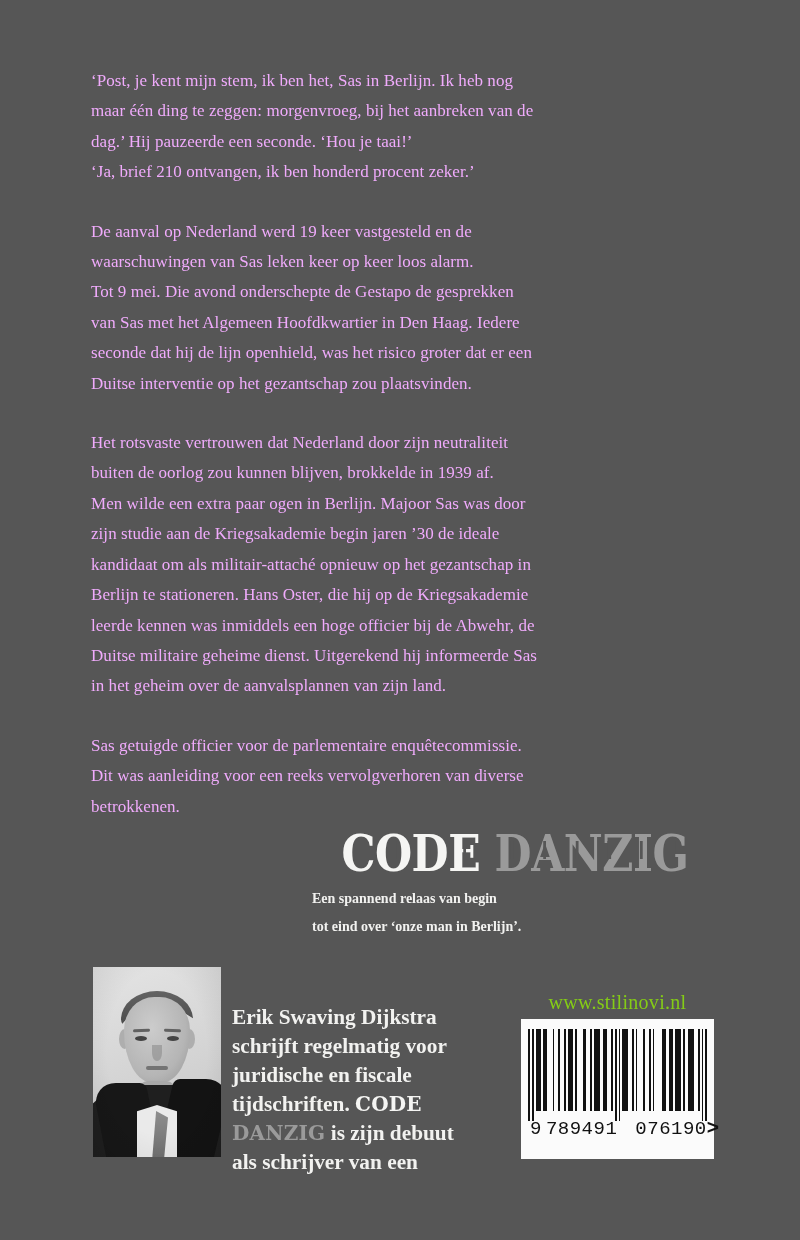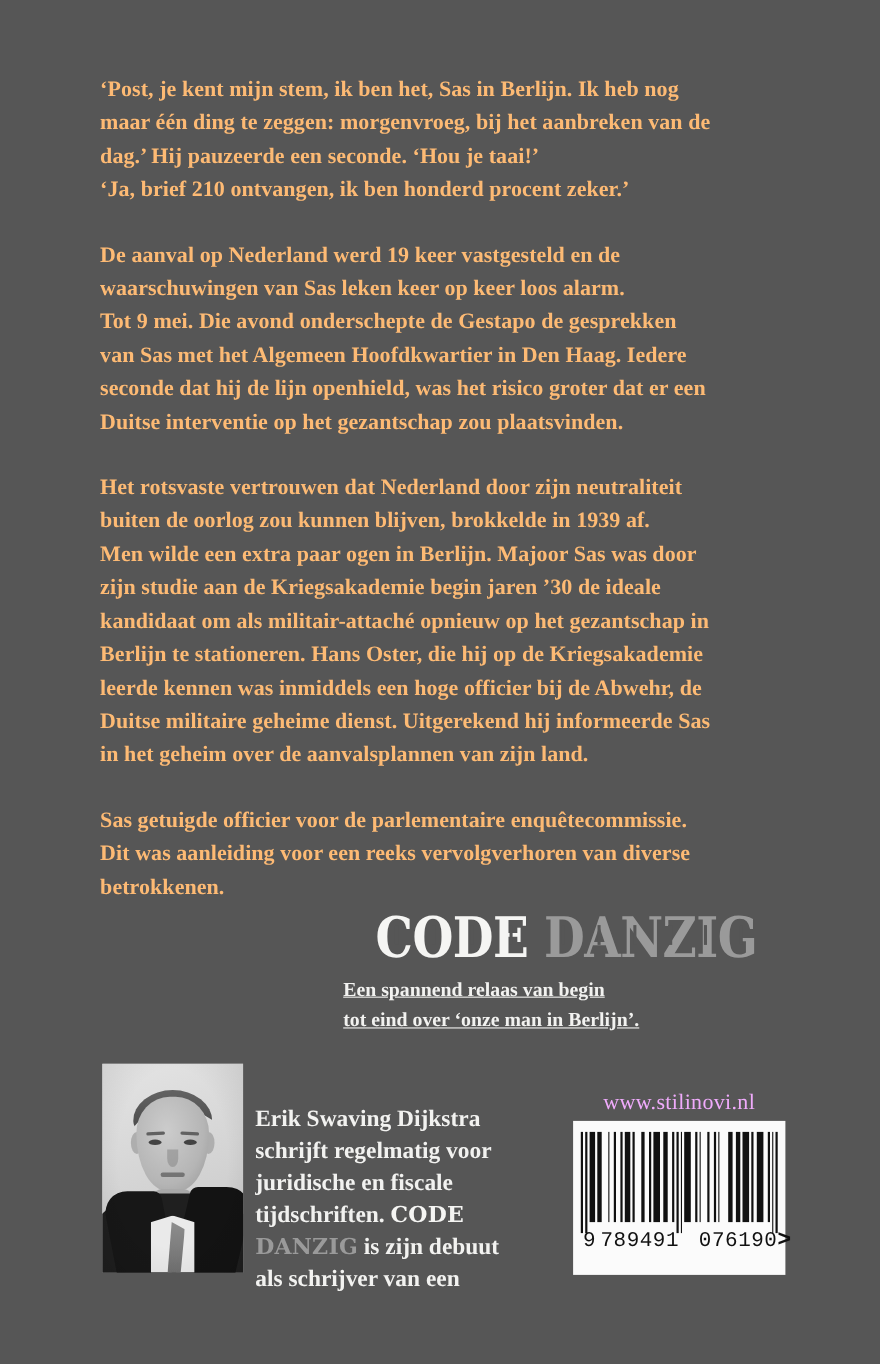--- a/index.html
+++ b/index.html
@@ -17,25 +17,25 @@
     background: #565656;
     overflow: hidden;
   }
 
   
   .blurb {
     position: absolute;
     left: 91px;
     top: 66px;
     width: 652px;
-    color: #fdba74;
+    color: #f0abfc;
     font-family: "Liberation Serif", "DejaVu Serif", serif;
-    font-size: 20px;
+    font-size: 17px;
     line-height: 30.4px;
-    font-weight: 700;
+    font-weight: 400;
     letter-spacing: 0.05px;
     text-rendering: optimizeLegibility;
   }
   .blurb .para { margin: 0 0 29px 0; }
   .blurb .para:last-child { margin-bottom: 0; }
   .blurb .line { display: block; white-space: pre-wrap; }
 
   
   .stencil {
     font-family: "DejaVu Serif", "Liberation Serif", serif;
@@ -67,23 +67,22 @@
   .slit {
     position: absolute;
     background: #565656;
     pointer-events: none;
   }
   #subtitle {
     margin-top: 5px;
     color: #f2f2f0;
     font-family: "Liberation Serif", "DejaVu Serif", serif;
     font-weight: 700;
-    font-size: 18px;
+    font-size: 14px;
     line-height: 28px;
-    text-decoration: underline;
   }
   #subtitle .line { display: block; }
 
   
   #author-photo {
     position: absolute;
     left: 93px;
     top: 967px;
     width: 128px;
     height: 190px;
@@ -259,21 +258,21 @@
     letter-spacing: 0.2px;
   }
 
   
   #site-url {
     position: absolute;
     left: 521px;
     top: 991px;
     width: 193px;
     text-align: center;
-    color: #f0abfc;
+    color: #84cc16;
     font-family: "Liberation Serif", "DejaVu Serif", serif;
     font-size: 20px;
     letter-spacing: 0.3px;
   }
 
   
   #barcode {
     position: absolute;
     left: 521px;
     top: 1019px;

